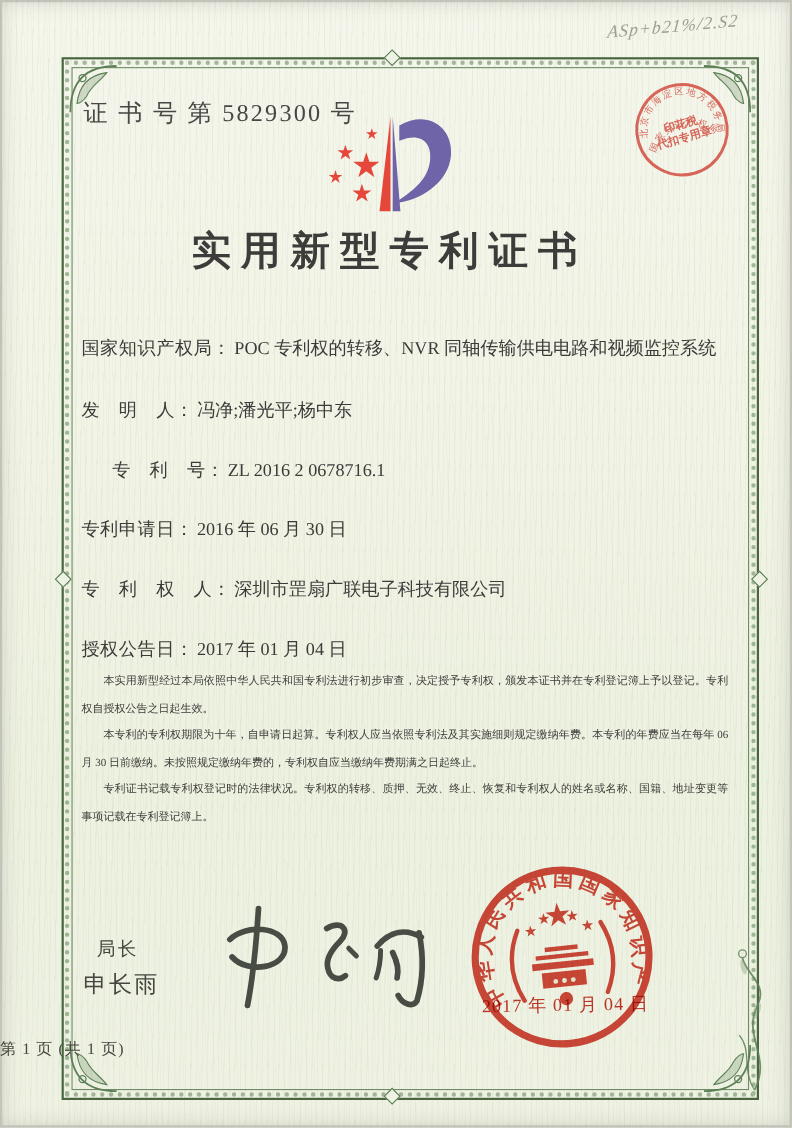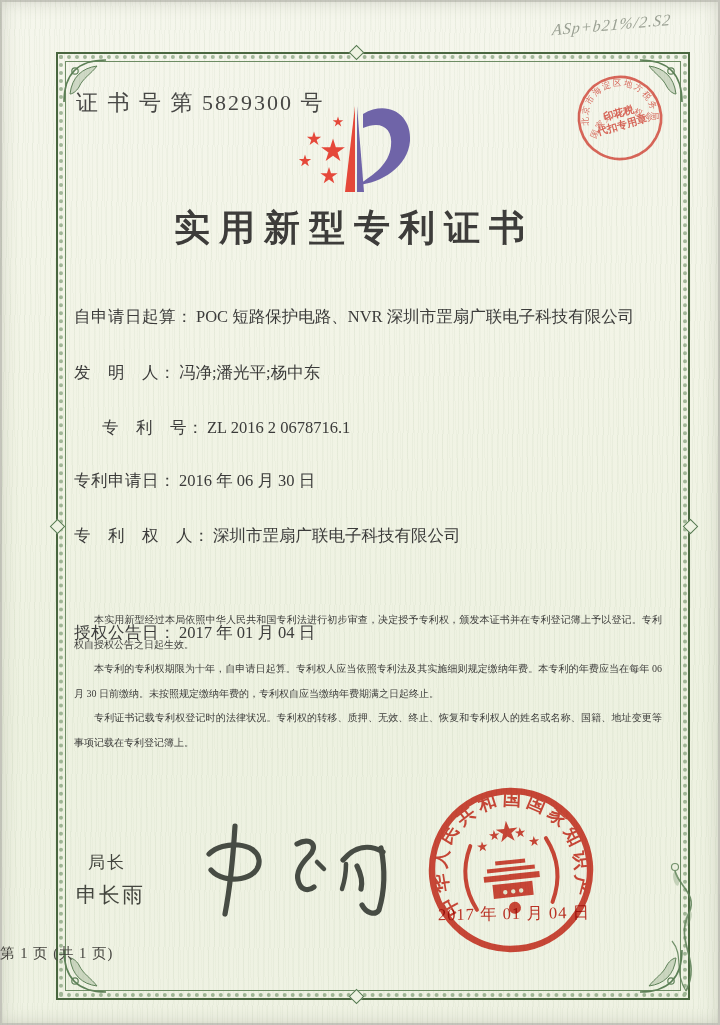--- a/index.html
+++ b/index.html
@@ -128,35 +128,35 @@
     </g>
     <g fill="#6f64a8">
       <polygon points="74,12 74,98 81,98"></polygon>
       <path d="M80,20 C106,5 129,22 127,47 C125,73 98,89 75,91 C92,80 106,70 108,52 C110,34 98,26 80,34 Z"></path>
     </g>
   </svg>
 
   <div class="title">实用新型专利证书</div>
 
   <div class="row" style="top:306px;">
-    <span class="lbl">自申请日起算：</span><span class="val">POC 短路保护电路、NVR 深圳市罡扇广联电子科技有限公司</span>
+    <span class="lbl">国家知识产权局：</span><span class="val">POC 专利权的转移、NVR 同轴传输供电电路和视频监控系统</span>
   </div>
   <div class="row" style="top:362px;">
     <span class="lbl">发　明　人：</span><span class="val">冯净;潘光平;杨中东</span>
   </div>
   <div class="row" style="top:417px;margin-left:28px;">
     <span class="lbl">专　利　号：</span><span class="val">ZL 2016 2 0678716.1</span>
   </div>
   <div class="row" style="top:470px;">
     <span class="lbl">专利申请日：</span><span class="val">2016 年 06 月 30 日</span>
   </div>
   <div class="row" style="top:525px;">
     <span class="lbl">专　利　权　人：</span><span class="val">深圳市罡扇广联电子科技有限公司</span>
   </div>
-  <div class="row" style="top:579px;margin-top:43px;">
+  <div class="row" style="top:579px;">
     <span class="lbl">授权公告日：</span><span class="val">2017 年 01 月 04 日</span>
   </div>
 
   <div class="paras">
     <p>本实用新型经过本局依照中华人民共和国专利法进行初步审查，决定授予专利权，颁发本证书并在专利登记簿上予以登记。专利权自授权公告之日起生效。</p>
     <p>本专利的专利权期限为十年，自申请日起算。专利权人应当依照专利法及其实施细则规定缴纳年费。本专利的年费应当在每年 06 月 30 日前缴纳。未按照规定缴纳年费的，专利权自应当缴纳年费期满之日起终止。</p>
     <p>专利证书记载专利权登记时的法律状况。专利权的转移、质押、无效、终止、恢复和专利权人的姓名或名称、国籍、地址变更等事项记载在专利登记簿上。</p>
   </div>
 
   <div class="sig-title">局长</div>

